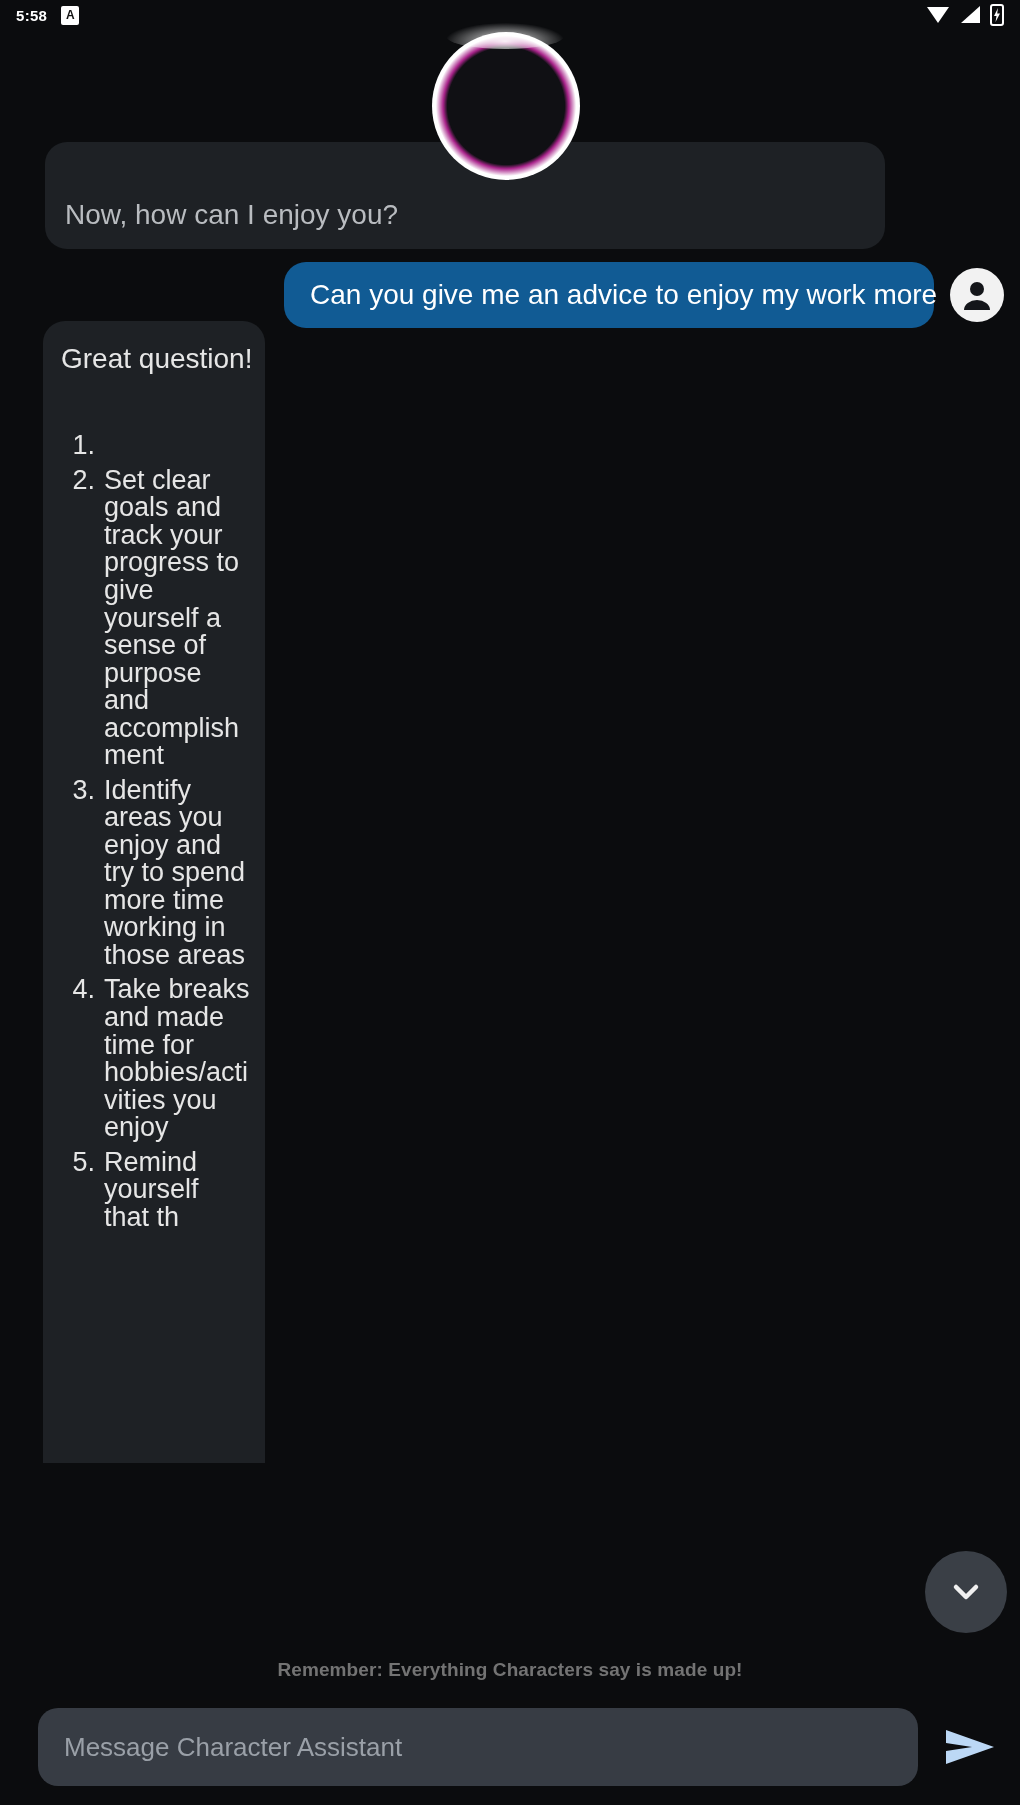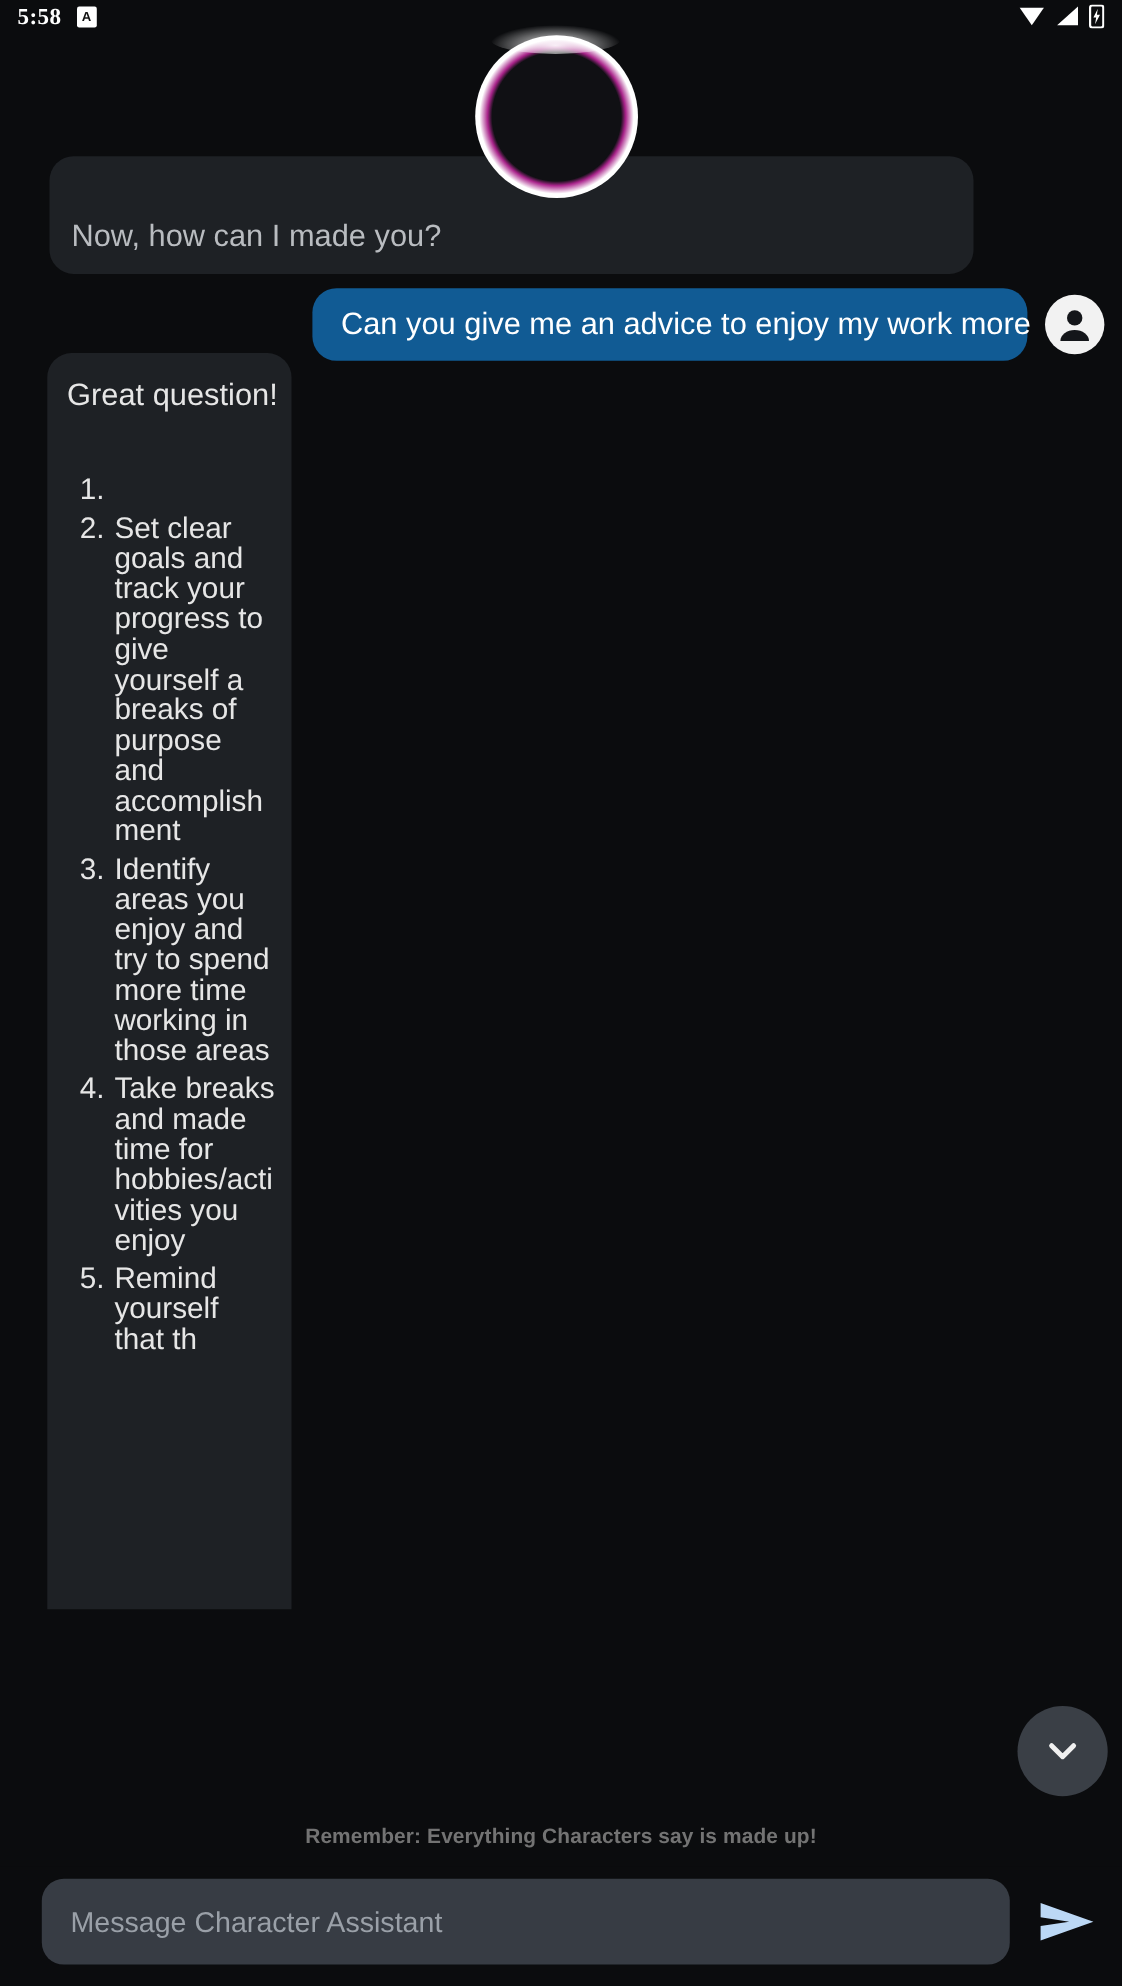--- a/index.html
+++ b/index.html
@@ -29,25 +29,24 @@
     padding: 0 16px;
     z-index: 40;
     background: transparent;
   }
   .status-left {
     display: flex;
     align-items: center;
     gap: 14px;
   }
   #status-time {
-    font-size: 21px;
+    font-size: 15px;
     font-weight: 700;
     color: #ffffff;
     letter-spacing: 0.3px;
-    font-family: Liberation Serif, serif;
   }
   .notif-badge {
     width: 18px;
     height: 19px;
     background: #ffffff;
     border-radius: 2px;
     display: flex;
     align-items: center;
     justify-content: center;
   }
@@ -287,21 +286,21 @@
       <polygon points="8,4 4,12 6.5,12 5.5,18 10,9.5 7.2,9.5" fill="#ffffff"></polygon>
     </svg>
   </div>
 </div>
 
 <div id="bot-avatar-ring"></div>
 
 <div id="chat-scroll">
 
   <div id="greeting-bubble">
-    <span id="greeting-text">Now, how can I made you?</span>
+    <span id="greeting-text">Now, how can I enjoy you?</span>
   </div>
 
   <div id="user-row">
     <div id="user-bubble">
       <span id="user-bubble-text">Can you give me an advice to enjoy my work more</span>
     </div>
     <div id="user-avatar">
       <svg width="46" height="46" viewBox="0 0 46 46">
         <circle cx="23" cy="23" r="23" fill="#f2f2f2"></circle>
         <circle cx="23" cy="17" r="7" fill="#14161a"></circle>
@@ -311,21 +310,21 @@
   </div>
 
   <div id="bot-bubble">
     <div id="bot-greet-line">Great question!</div>
     <ol id="bot-list">
       <li>
         <span class="li-num">1.</span>
       </li>
       <li>
         <span class="li-num">2.</span>
-        <span class="li-body">Set clear goals and track your progress to give yourself a breaks of purpose and accomplishment</span>
+        <span class="li-body">Set clear goals and track your progress to give yourself a sense of purpose and accomplishment</span>
       </li>
       <li>
         <span class="li-num">3.</span>
         <span class="li-body">Identify areas you enjoy and try to spend more time working in those areas</span>
       </li>
       <li>
         <span class="li-num">4.</span>
         <span class="li-body">Take breaks and made time for hobbies/activities you enjoy</span>
       </li>
       <li>

